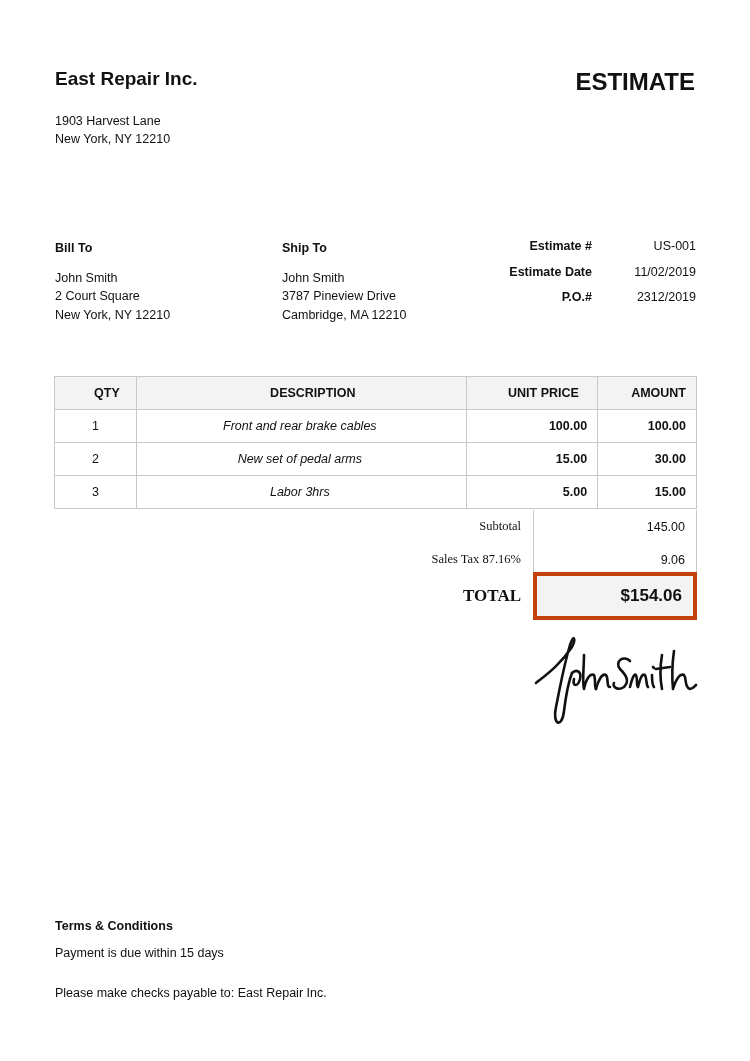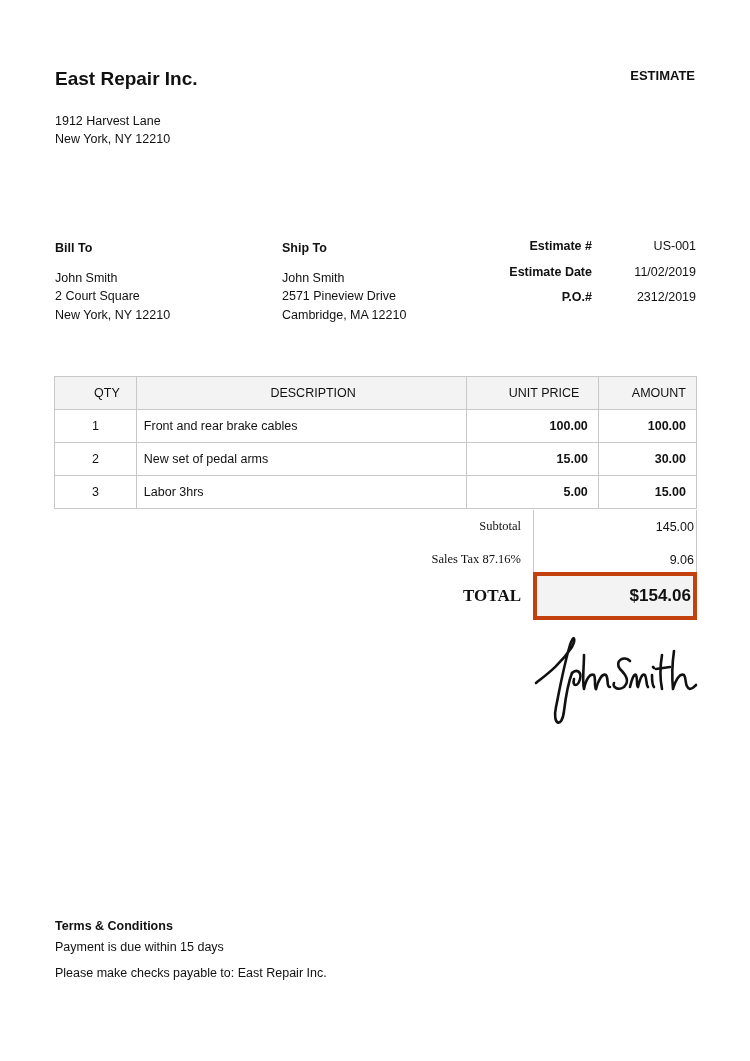--- a/index.html
+++ b/index.html
@@ -2,78 +2,78 @@
 <html><head>
 <meta charset="utf-8">
 <style>
   html, body { margin: 0; padding: 0; background: #ffffff; }
   body {
     width: 750px; height: 1061px; position: relative; overflow: hidden;
     font-family: "Liberation Sans", sans-serif; color: #111111;
   }
   .abs { position: absolute; }
   .company-name { left: 55px; top: 68px; font-size: 19px; font-weight: bold; }
-  .doc-title { right: 55px; top: 68px; font-size: 13px; font-weight: bold; text-align: right; }
+  .doc-title { right: 55px; top: 68px; font-size: 24px; font-weight: bold; text-align: right; }
   .addr { left: 55px; top: 112px; font-size: 12.5px; line-height: 18px; }
   .block { font-size: 12.5px; line-height: 18.5px; }
   .block .hd { font-weight: bold; margin-bottom: 11px; }
   .bill { left: 55px; top: 239px; }
   .ship { left: 282px; top: 239px; }
   .meta { top: 239px; left: 470px; width: 226px; font-size: 12.5px; }
   .meta .row { display: flex; height: 25.5px; }
   .meta .k { width: 122px; text-align: right; font-weight: bold; }
   .meta .v { flex: 1; text-align: right; }
 
   table.items {
     position: absolute; left: 54px; top: 376px; width: 643px;
     border-collapse: collapse; font-size: 12.5px;
   }
   table.items th, table.items td { border: 1px solid #c8c8c8; height: 32px; padding: 0 10px; }
-  table.items th { background: #f3f3f3; font-weight: normal; text-align: center; padding-left: 33px; }
+  table.items th { background: #f3f3f3; font-weight: bold; text-align: center; padding-left: 33px; }
   table.items td.c { text-align: center; }
   table.items td.r { text-align: right; font-weight: bold; }
-  table.items td.l { text-align: left; padding-left: 7px; }
+  table.items td.l { text-align: center; padding-left: 7px; font-style: italic; }
 
   .totals { position: absolute; left: 400px; top: 510px; width: 297px; font-size: 12.5px; }
   .totals .row { display: flex; height: 33px; align-items: center; }
   .totals .lbl { width: 121px; text-align: right; padding-right: 12px; font-family: Liberation Serif, serif; }
   .totals .val { flex: 1; height: 100%; display: flex; align-items: center; justify-content: flex-end;
-    padding-right: 2px; border-left: 1px solid #c8c8c8; border-right: 1px solid #c8c8c8; }
+    padding-right: 11px; border-left: 1px solid #c8c8c8; border-right: 1px solid #c8c8c8; }
   .totals .row.total { height: 40px; }
   .totals .row.total .lbl { font-size: 17px; font-weight: bold; }
   .totals .row.total .val { font-size: 17px; font-weight: bold; background: #f3f3f3;
     border: 4px solid #c2410c; }
 
   .signature { left: 530px; top: 625px; width: 170px; height: 110px; }
   .terms { left: 55px; top: 917px; font-size: 12.5px; line-height: 18px; }
-  .terms .hd { font-weight: bold; margin-bottom: 3px; }
-  .terms .p2 { margin-top: 8px; }
+  .terms .hd { font-weight: bold; margin-bottom: 9px; }
+  .terms .p2 { margin-top: 22px; }
 </style>
 </head>
 <body>
 
 <div class="abs company-name">East Repair Inc.</div>
 <div class="abs doc-title">ESTIMATE</div>
 
 <div class="abs addr">
-  <div>1912 Harvest Lane</div>
+  <div>1903 Harvest Lane</div>
   <div>New York, NY 12210</div>
 </div>
 
 <div class="abs block bill">
   <div class="hd">Bill To</div>
   <div>John Smith</div>
   <div>2 Court Square</div>
   <div>New York, NY 12210</div>
 </div>
 
 <div class="abs block ship">
   <div class="hd">Ship To</div>
   <div>John Smith</div>
-  <div>2571 Pineview Drive</div>
+  <div>3787 Pineview Drive</div>
   <div>Cambridge, MA 12210</div>
 </div>
 
 <div class="abs meta">
   <div class="row">
     <span class="k">Estimate #</span>
     <span class="v">US-001</span>
   </div>
   <div class="row">
     <span class="k">Estimate Date</span>

